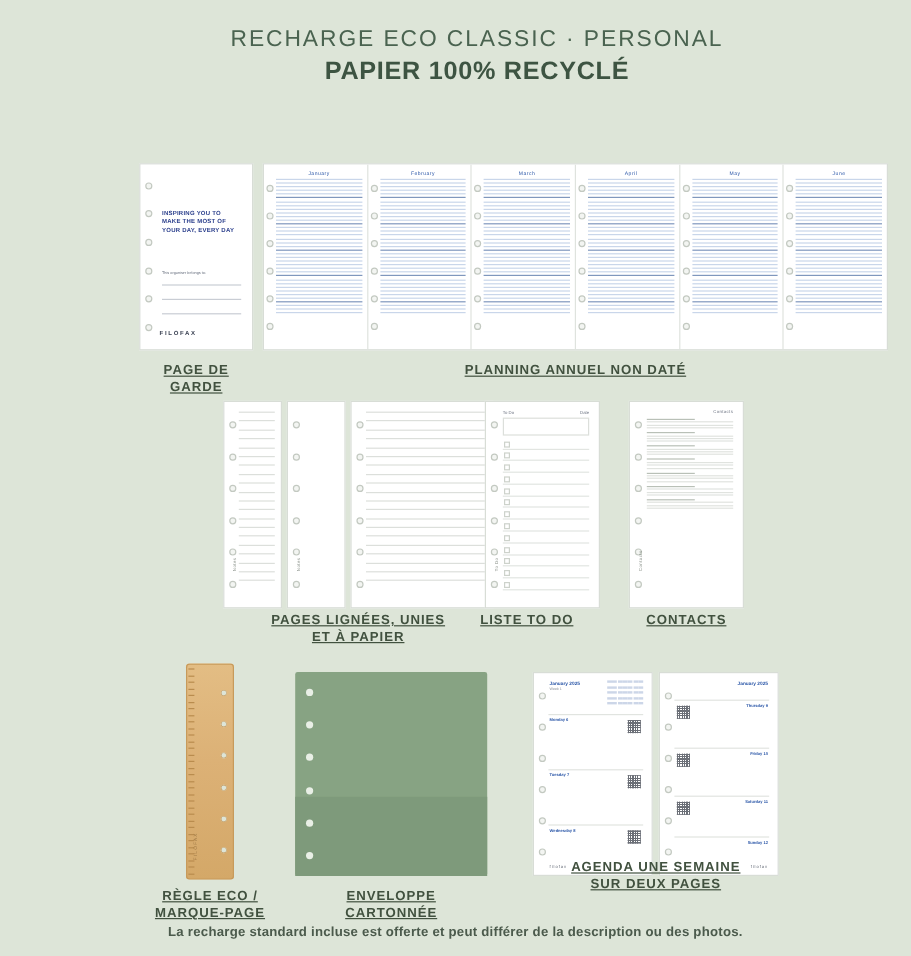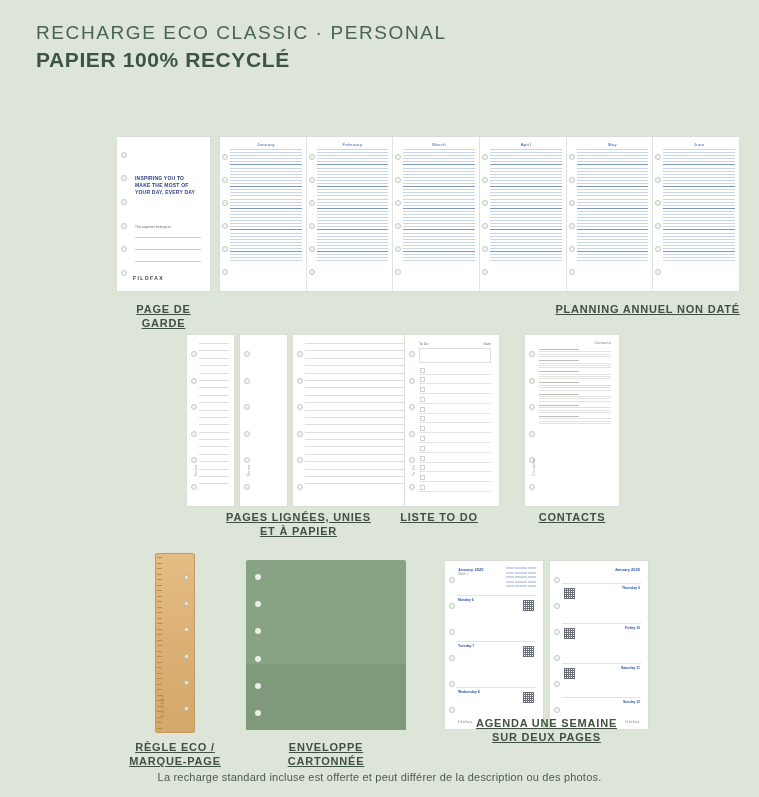--- a/index.html
+++ b/index.html
@@ -16,21 +16,21 @@
     position: relative;
   }
   .page {
     width: 759px;
     height: 797px;
     position: relative;
   }
 
   
   .header {
-    text-align: left;
+    text-align: center;
     padding-top: 22px;
     padding-left: 36px;
   }
   .header .line1 {
     font-size: 19px;
     letter-spacing: 1.6px;
     color: #4a6350;
     font-weight: 400;
   }
   .header .line2 {
@@ -356,20 +356,21 @@
 
   
   .footer-note {
     position: absolute;
     left: 0; right: 0;
     bottom: 14px;
     text-align: center;
     font-size: 11px;
     color: #4b5a4c;
     letter-spacing: 0.2px;
+    font-weight: bold;
   }
 </style>
 </head>
 <body>
 
 <div class="page">
 
   <div class="header">
     <div class="line1">RECHARGE ECO CLASSIC · PERSONAL</div>
     <div class="line2">PAPIER 100% RECYCLÉ</div>
@@ -688,21 +689,21 @@
           <div class="mline"></div>
           <div class="mline"></div>
           <div class="mline"></div>
           <div class="mline dark"></div>
           <div class="mline"></div>
           <div class="mline"></div>
           <div class="mline"></div>
         </div>
     </div>
   </div>
-  <div class="caption" style="left:219px; top:302px; width:521px;text-align:right;">PLANNING ANNUEL NON DATÉ</div>
+  <div class="caption" style="left:219px; top:302px; width:521px;">PLANNING ANNUEL NON DATÉ</div>
 
   <div id="lined-group">
     <div class="sheet s-narrow">
       <div class="rings">
         <span class="ring"></span>
         <span class="ring"></span>
         <span class="ring"></span>
         <span class="ring"></span>
         <span class="ring"></span>
         <span class="ring"></span>

